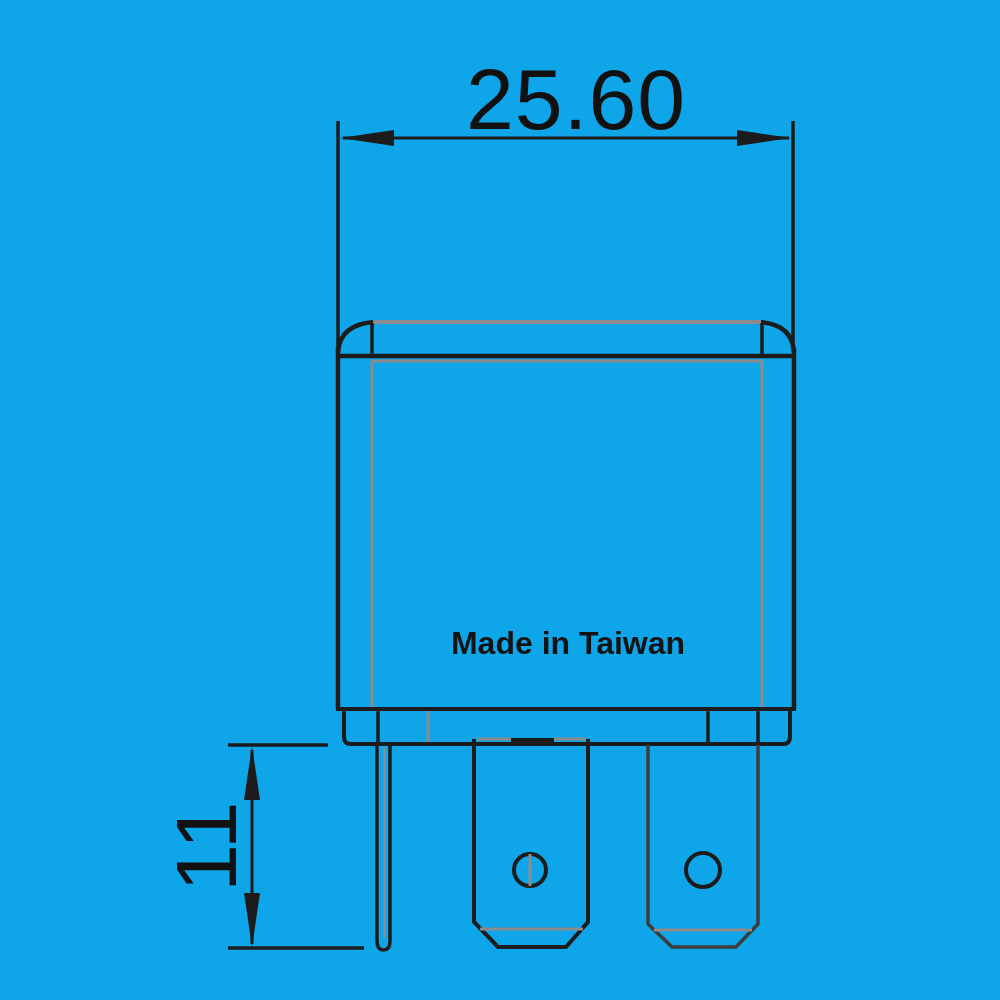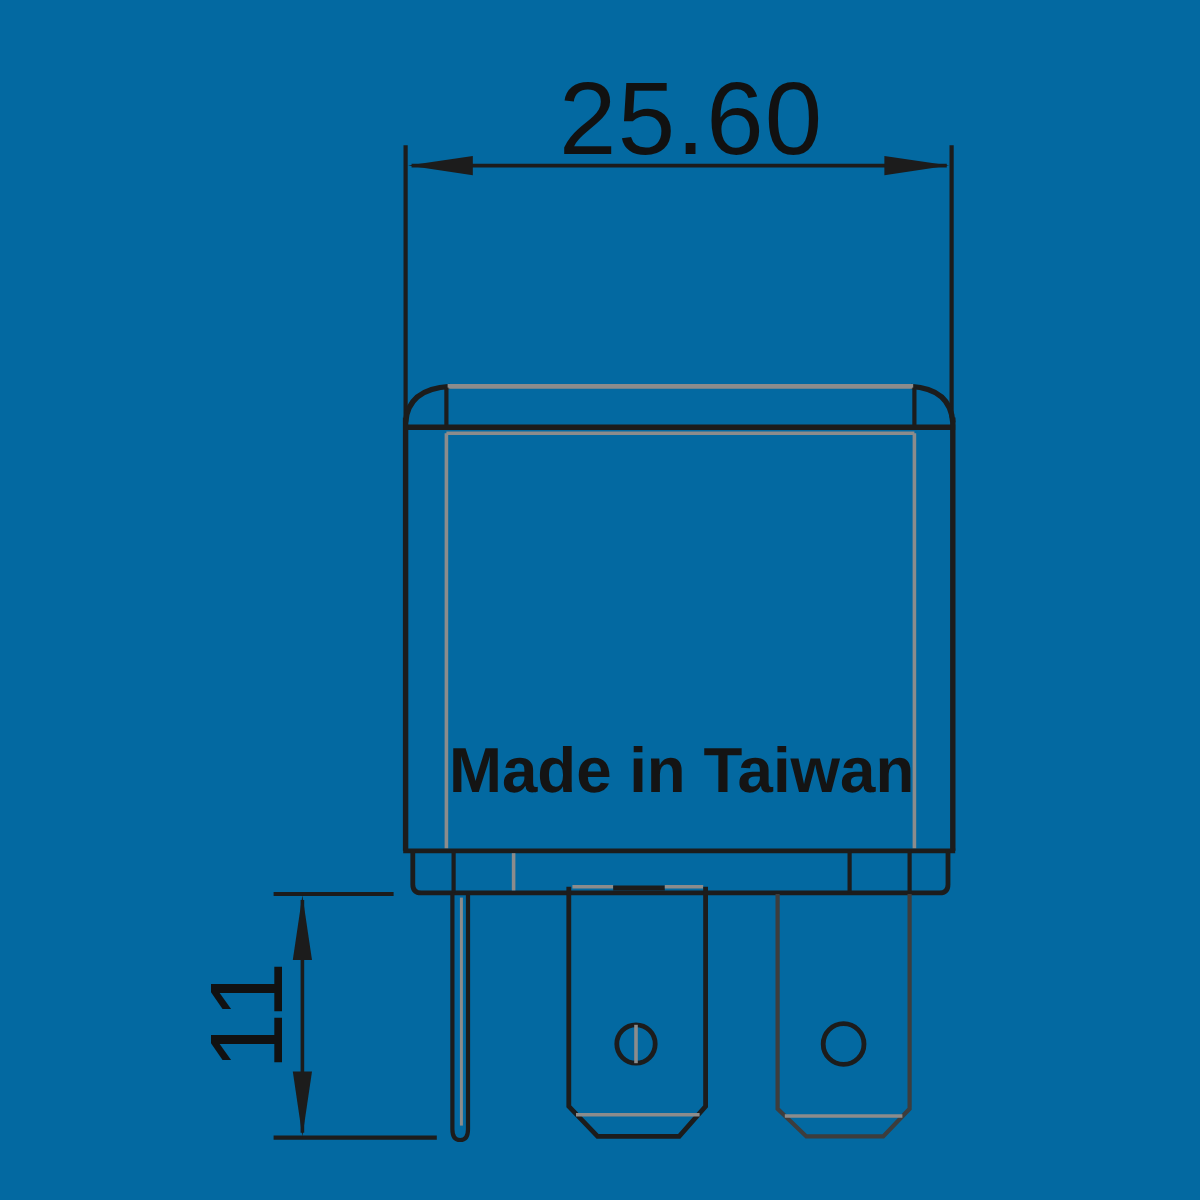--- a/index.html
+++ b/index.html
@@ -5,21 +5,21 @@
   html, body {
     margin: 0;
     padding: 0;
     background: #ffffff;
     font-family: "Liberation Sans", sans-serif;
   }
   #canvas {
     position: relative;
     width: 1000px;
     height: 1000px;
-    background: #0369a1;
+    background: #0ea5e9;
     overflow: hidden;
   }
   #drawing-svg {
     position: absolute;
     left: 0;
     top: 0;
     width: 1000px;
     height: 1000px;
   }
   .dim-text {
@@ -43,21 +43,21 @@
     height: 86px;
     transform: rotate(-90deg);
   }
   #made-in-text {
     position: absolute;
     left: 318px;
     top: 621px;
     width: 500px;
     text-align: center;
     color: #141414;
-    font-size: 53px;
+    font-size: 32px;
     font-weight: bold;
     line-height: 44px;
     white-space: nowrap;
   }
   .k { stroke: #1c1c1c; fill: none; }
   .g { stroke: #8c8c8c; fill: none; }
 </style>
 </head>
 <body>
 

